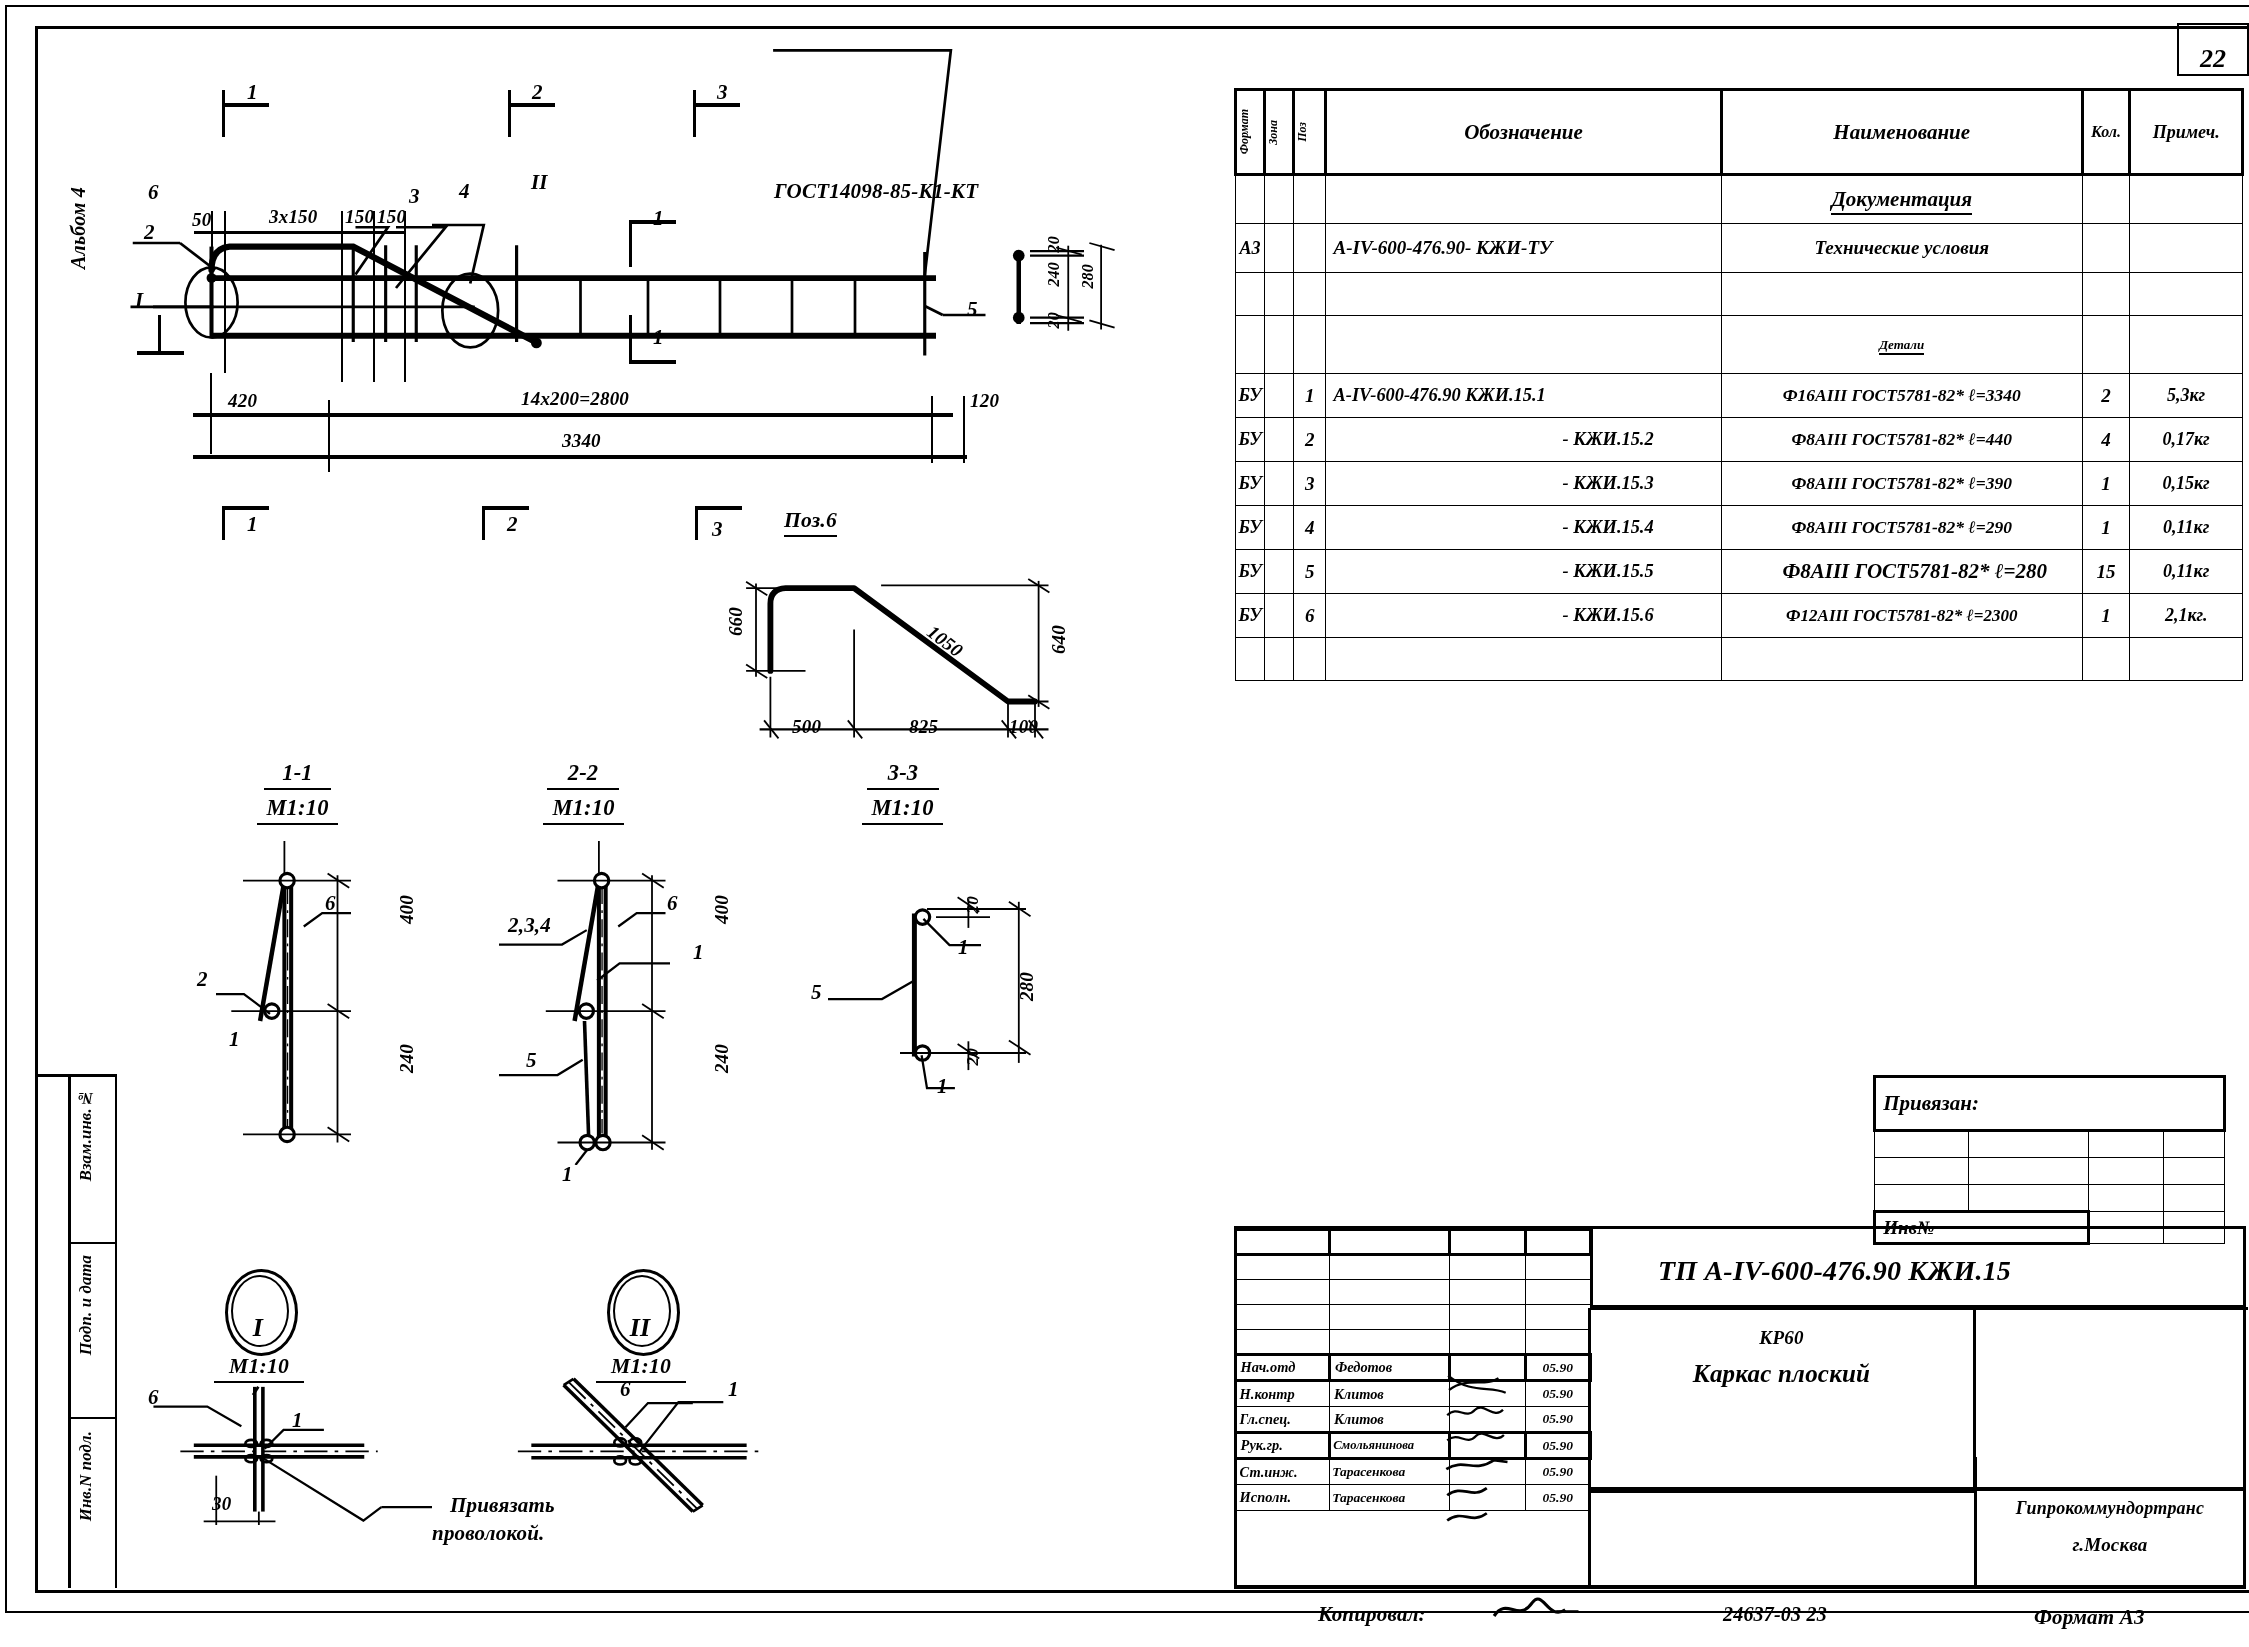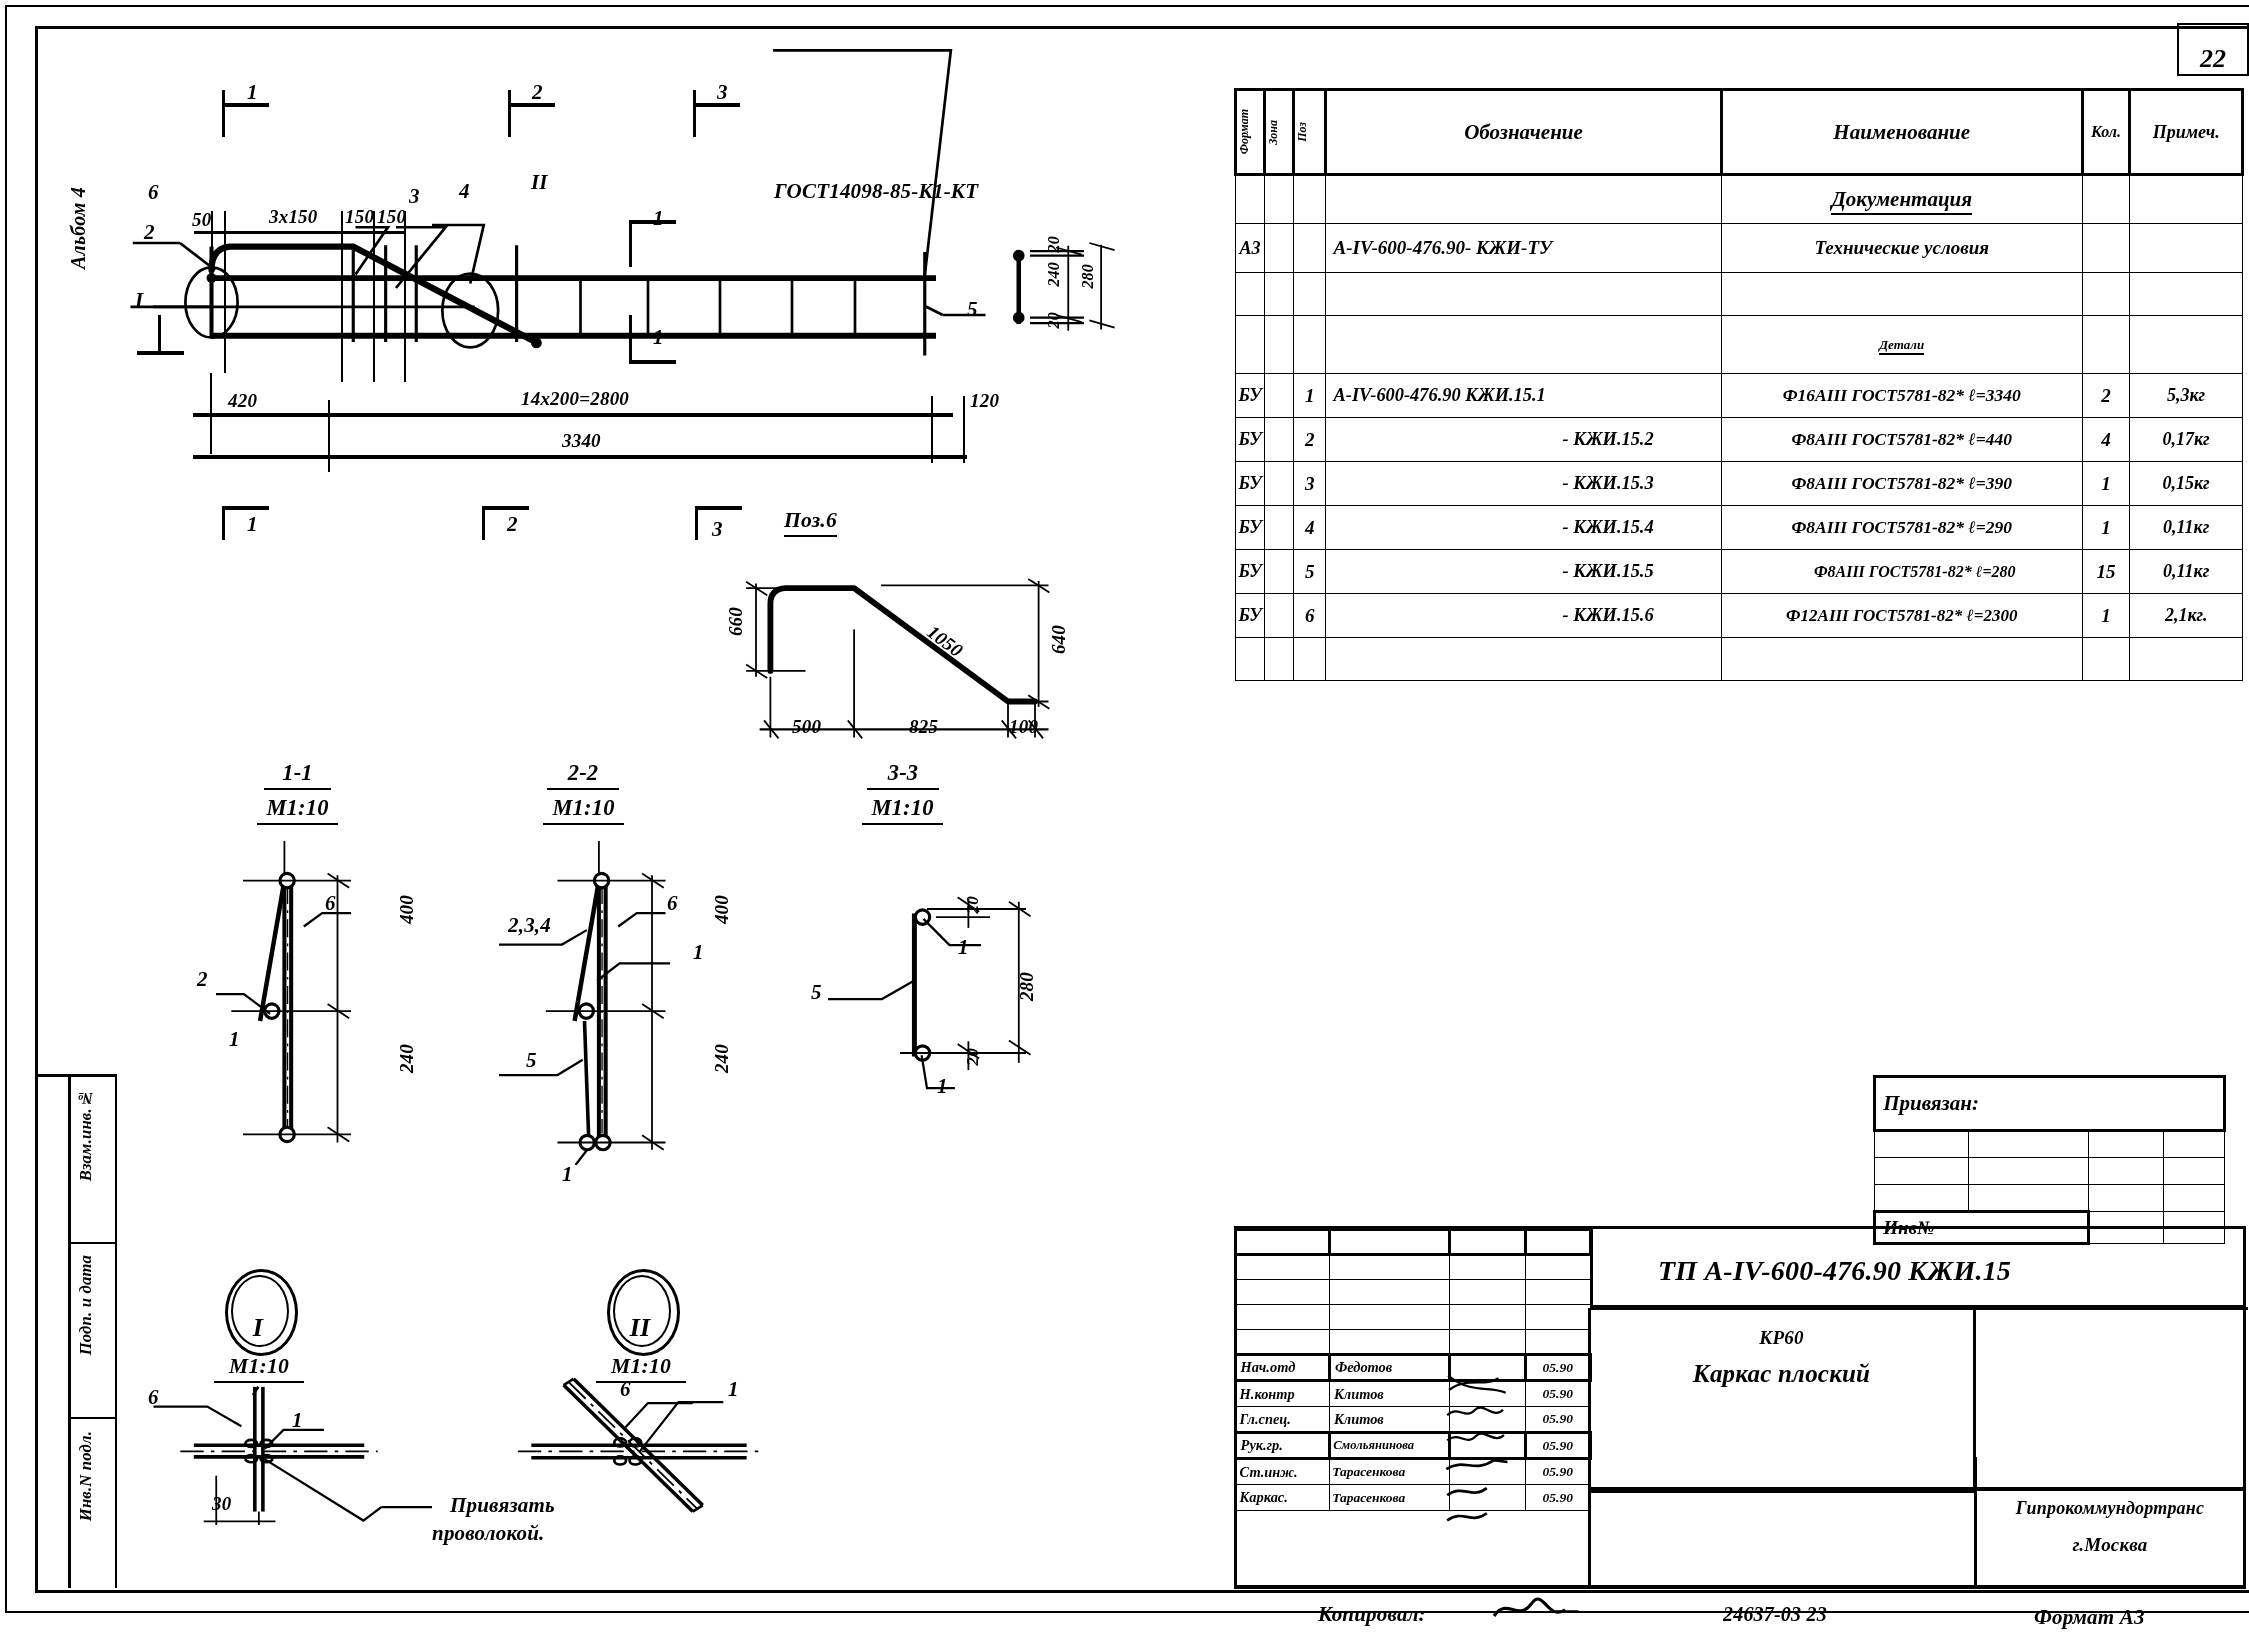--- a/index.html
+++ b/index.html
@@ -474,21 +474,21 @@
       <td style="font-size:17.5px;">Ф8АIII ГОСТ5781-82* ℓ=290</td>
       <td style="font-size:19px;">1</td>
       <td style="font-size:18px;">0,11кг</td>
     </tr>
 
     <tr style="height:44px;">
       <td style="font-size:18px;">БУ</td>
       <td></td>
       <td style="font-size:19px;">5</td>
       <td class="rgt" style="font-size:18.4px;padding-right:67px !important;">- КЖИ.15.5</td>
-      <td style="font-size:16px;padding-left:26px;">Ф8АIII ГОСТ5781-82* ℓ=280</td>
+      <td style="font-size:21px;padding-left:26px;">Ф8АIII ГОСТ5781-82* ℓ=280</td>
       <td style="font-size:19px;">15</td>
       <td style="font-size:18px;">0,11кг</td>
     </tr>
 
     <tr style="height:44px;">
       <td style="font-size:18px;">БУ</td>
       <td></td>
       <td style="font-size:19px;">6</td>
       <td class="rgt" style="font-size:18.4px;padding-right:67px !important;">- КЖИ.15.6</td>
       <td style="font-size:17px;">Ф12АIII ГОСТ5781-82* ℓ=2300</td>
@@ -596,21 +596,21 @@
       <td class="thick" style="font-size:13.5px;"></td>
       <td class="thick" style="font-size:13.5px;">05.90</td>
     </tr>
     <tr style="height:26px;">
       <td class="lft" style="font-size:14.4px;padding-left:3.6px !important;">Ст.инж.</td>
       <td class="lft" style="font-size:13.5px;padding-left:1.8px !important;">Тарасенкова</td>
       <td style="font-size:13.5px;"></td>
       <td style="font-size:13.5px;">05.90</td>
     </tr>
     <tr style="height:26px;">
-      <td class="lft" style="font-size:14.4px;padding-left:3.6px !important;">Каркас.</td>
+      <td class="lft" style="font-size:14.4px;padding-left:3.6px !important;">Исполн.</td>
       <td class="lft" style="font-size:13.5px;padding-left:1.8px !important;">Тарасенкова</td>
       <td style="font-size:13.5px;"></td>
       <td style="font-size:13.5px;">05.90</td>
     </tr>
   </tbody>
     </table>
 
   <div class="abs" style="left:1590px;top:1228px;width:655px;height:79px;border:3.1px solid #000;border-top:none;border-right:none;"></div>
   <div class="txt" style="left:1658px;top:1255px;font-size:28px;">ТП  А-IV-600-476.90    КЖИ.15</div>
 

